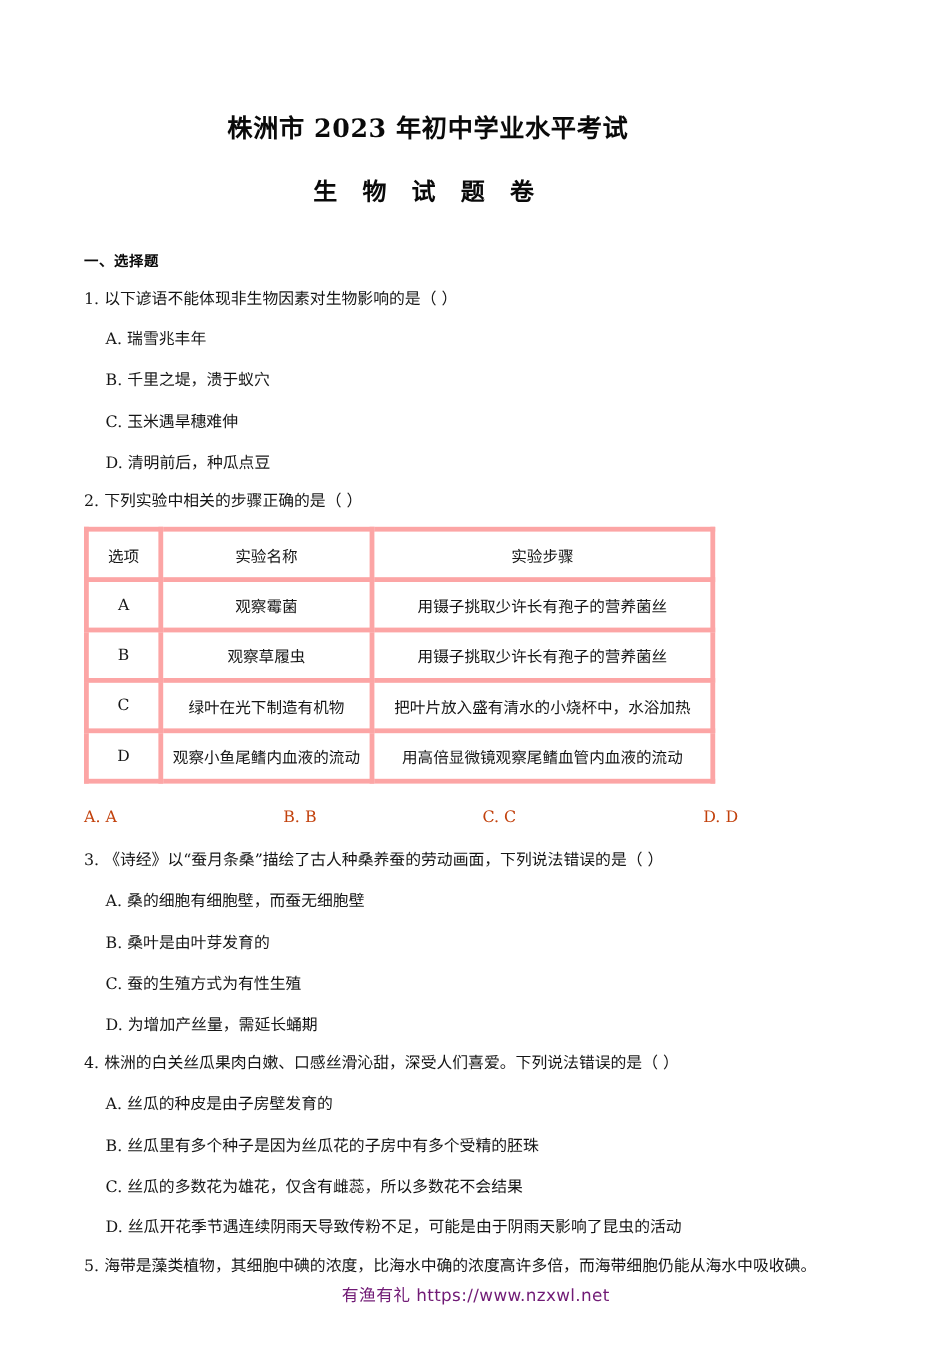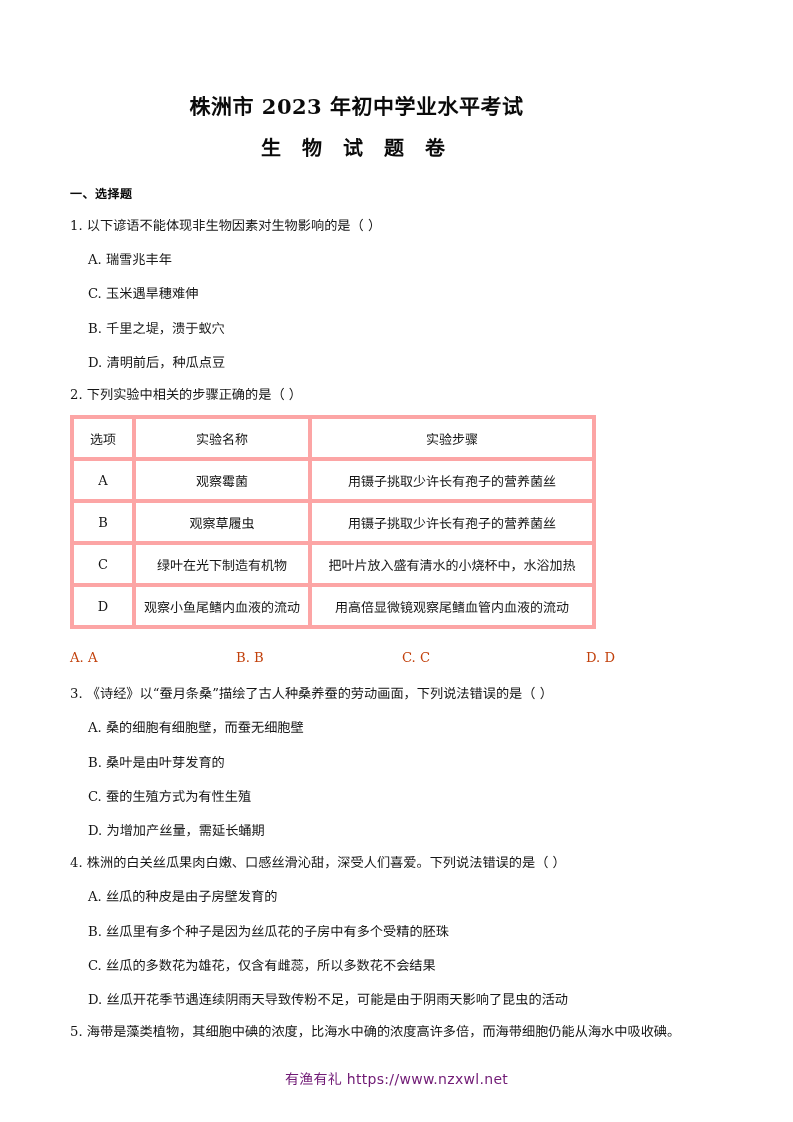--- a/index.html
+++ b/index.html
@@ -33,21 +33,21 @@
     letter-spacing: 0.5px;
     margin: 0;
     padding-top: 96px;
     line-height: 1.0;
     color: #0a0a0a;
   }
   .doc-subtitle {
     text-align: center;
     font-size: 20px;
     font-weight: bold;
-    margin: 0;
+    margin: 12px;
     padding-top: 21px;
     letter-spacing: 7px;
     line-height: 1.0;
     color: #0a0a0a;
   }
   .section-title {
     font-size: 12px;
     font-weight: bold;
     margin: 0;
     padding-top: 30px;
@@ -145,22 +145,22 @@
   <h1 class="doc-title">株洲市 2023 年初中学业水平考试</h1>
 
   <h2 class="doc-subtitle">生 物 试 题 卷</h2>
 
   <h3 class="section-title">一、选择题</h3>
 
   <div>
     <p class="q-stem">1. 以下谚语不能体现非生物因素对生物影响的是（      ）</p>
     <ul class="q-options">
       <li class="q-option">A. 瑞雪兆丰年</li>
+      <li class="q-option">B. 千里之堤，溃于蚁穴</li>
       <li class="q-option">C. 玉米遇旱穗难伸</li>
-      <li class="q-option">B. 千里之堤，溃于蚁穴</li>
       <li class="q-option">D. 清明前后，种瓜点豆</li>
     </ul>
   </div>
 
   <div>
     <p class="q-stem">2. 下列实验中相关的步骤正确的是（      ）</p>
 
     <div class="exp-table-wrap">
       <table class="exp-table">
         <colgroup>

